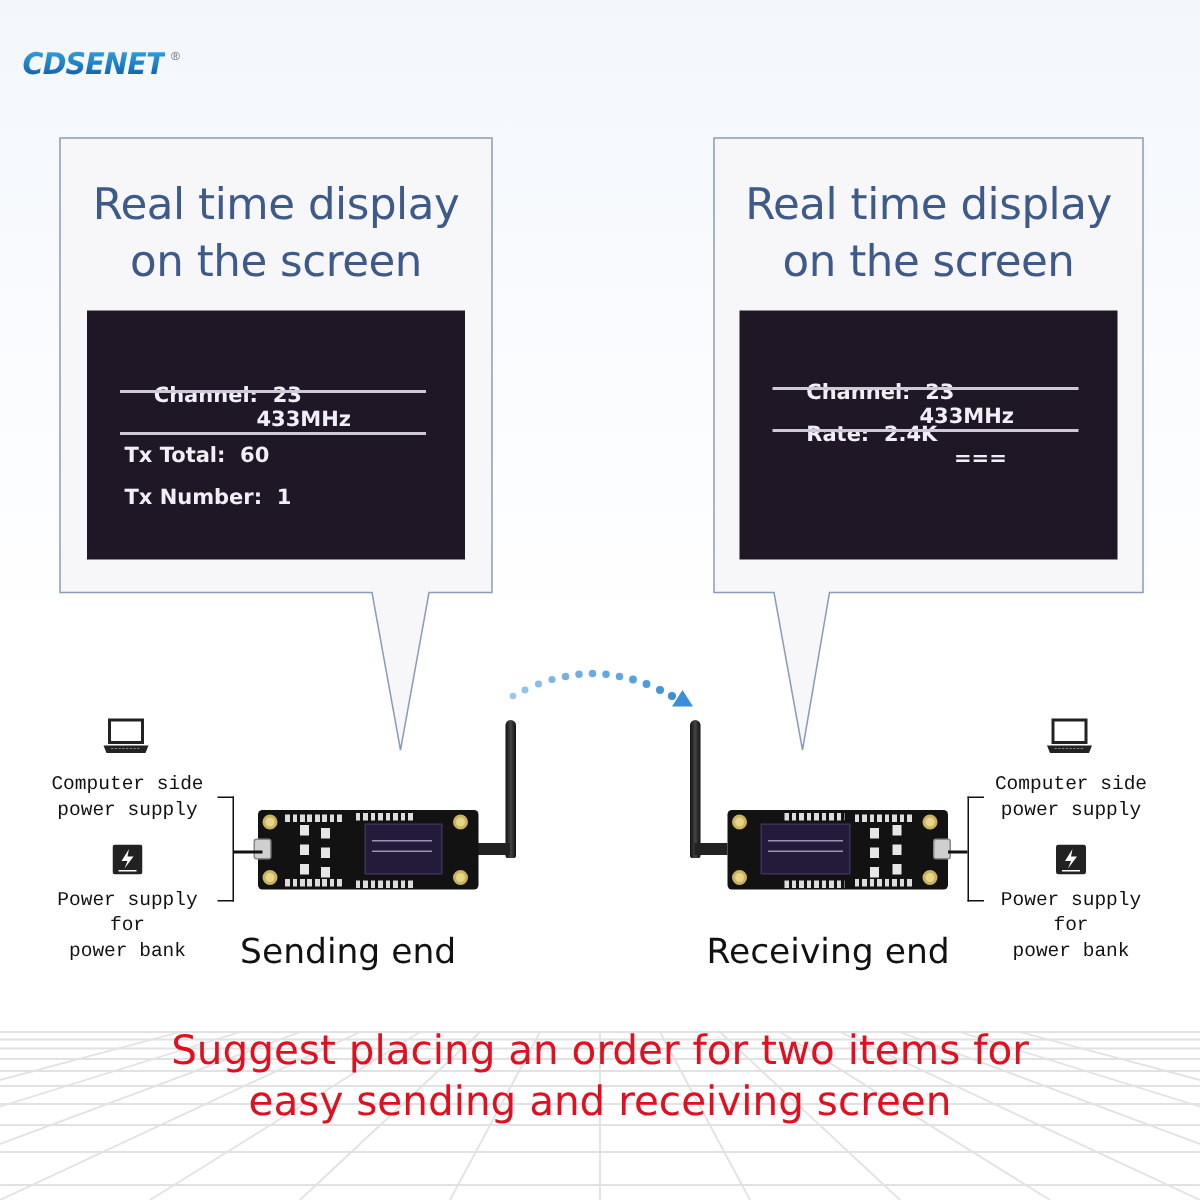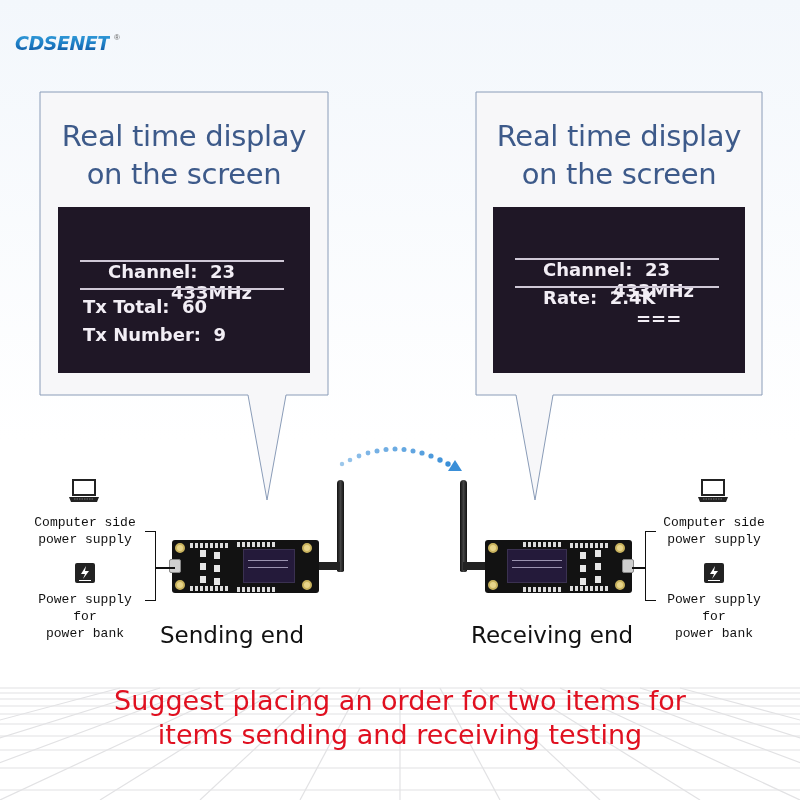--- a/index.html
+++ b/index.html
@@ -31,21 +31,21 @@
     font-family: "DejaVu Sans", sans-serif; font-weight: normal;
     letter-spacing: -0.3px;
   }
   .bubble-title.left { left: 40px; top: 117px; width: 288px; }
   .bubble-title.right { left: 476px; top: 117px; width: 286px; }
 
   .screen {
     background: #1f1726;
     top: 207px; width: 252px; height: 166px;
     color: #f2eef5;
-    font-family: "DejaVu Sans", sans-serif; font-weight: bold; font-size: 18px;
+    font-family: "DejaVu Sans", sans-serif; font-weight: bold; font-size: 14px;
   }
   .screen.left { left: 58px; }
   .screen.right { left: 493px; }
   .screen .row { position: absolute; left: 25px; white-space: pre; }
   .screen .row .c2 { position: absolute; }
   .screen .sep { position: absolute; left: 22px; width: 204px; height: 2px; background: #cfc8d6; }
 
   
   .board {
     width: 147px; height: 53px; top: 540px;
@@ -94,21 +94,21 @@
   <div>on the screen</div>
 </div>
 <div class="abs screen left">
   <div class="row" style="top:33px">
     <span>Channel:  23</span>
     <span class="c2" style="left:88px">433MHz</span>
   </div>
   <div class="sep" style="top:53px"></div>
   <div class="sep" style="top:81px"></div>
   <div class="row" style="top:89px">Tx Total:  60</div>
-  <div class="row" style="top:117px">Tx Number:  9</div>
+  <div class="row" style="top:117px">Tx Number:  1</div>
 </div>
 
 <div class="abs bubble-title right">
   <div>Real time display</div>
   <div>on the screen</div>
 </div>
 <div class="abs screen right">
   <div class="row" style="top:31px">
     <span>Channel:  23</span>
     <span class="c2" style="left:95px">433MHz</span>
@@ -259,14 +259,14 @@
     <line x1="600" y1="48" x2="900" y2="160"></line>
     <line x1="160" y1="48" x2="-200" y2="160"></line>
     <line x1="640" y1="48" x2="1000" y2="160"></line>
     <line x1="120" y1="48" x2="-300" y2="160"></line>
     <line x1="680" y1="48" x2="1100" y2="160"></line>
   </g>
 </svg>
 
 <div class="abs suggest">
   <div>Suggest placing an order for two items for</div>
-  <div>items sending and receiving testing</div>
+  <div>easy sending and receiving screen</div>
 </div>
 
 </body></html>

